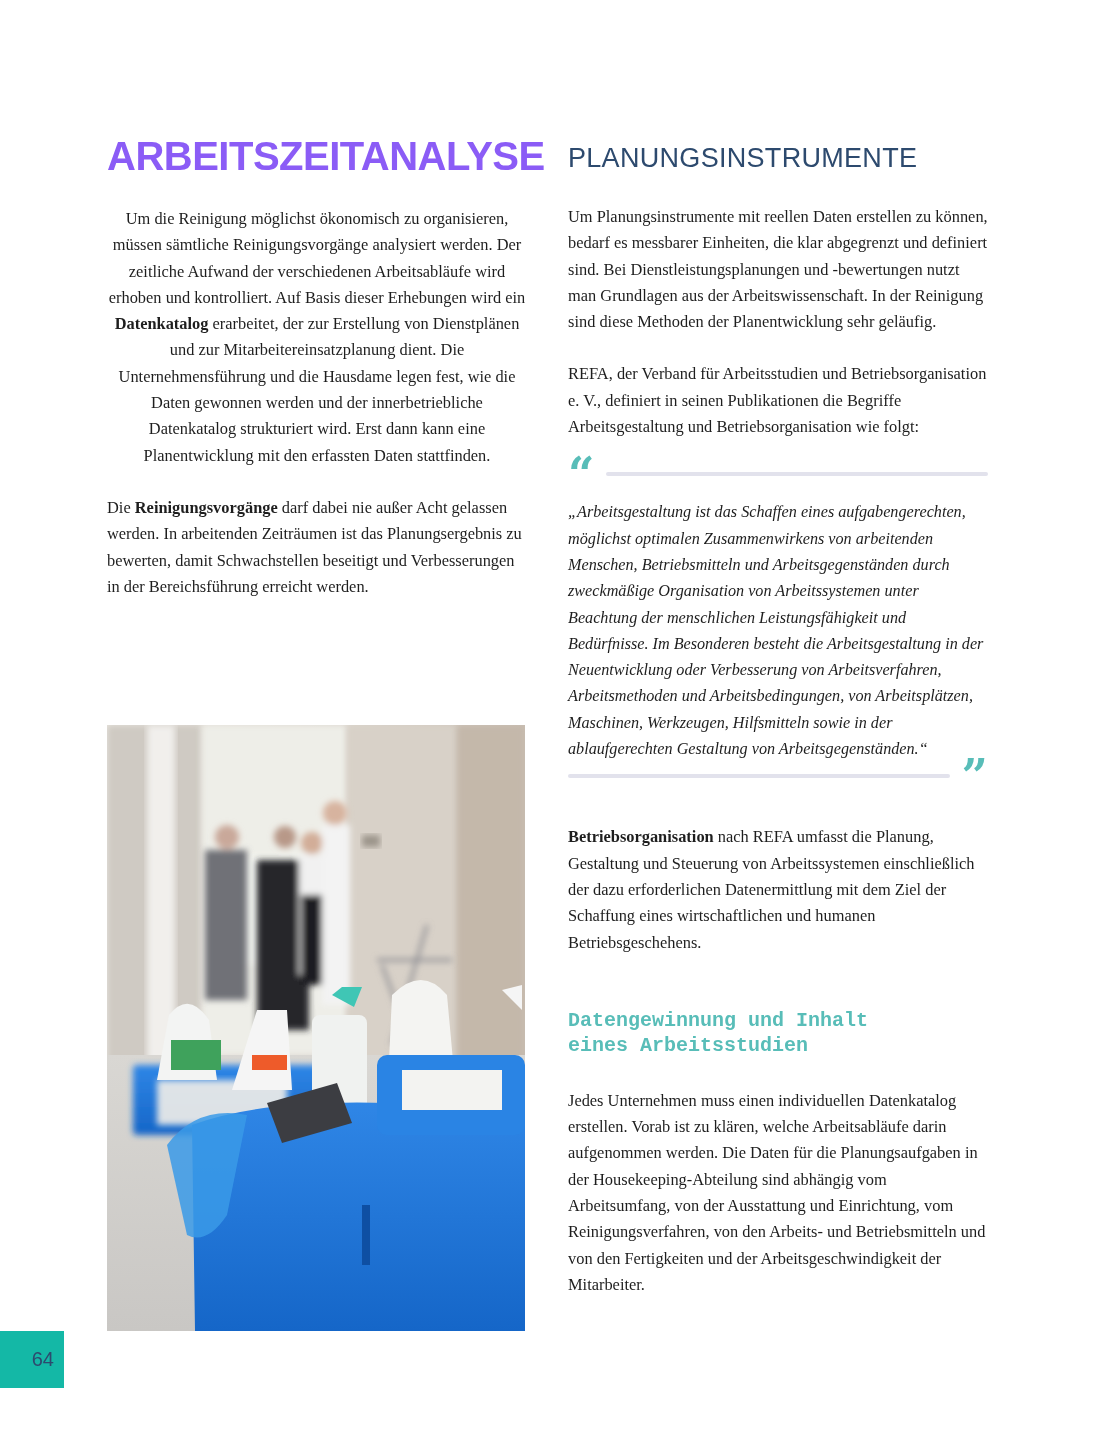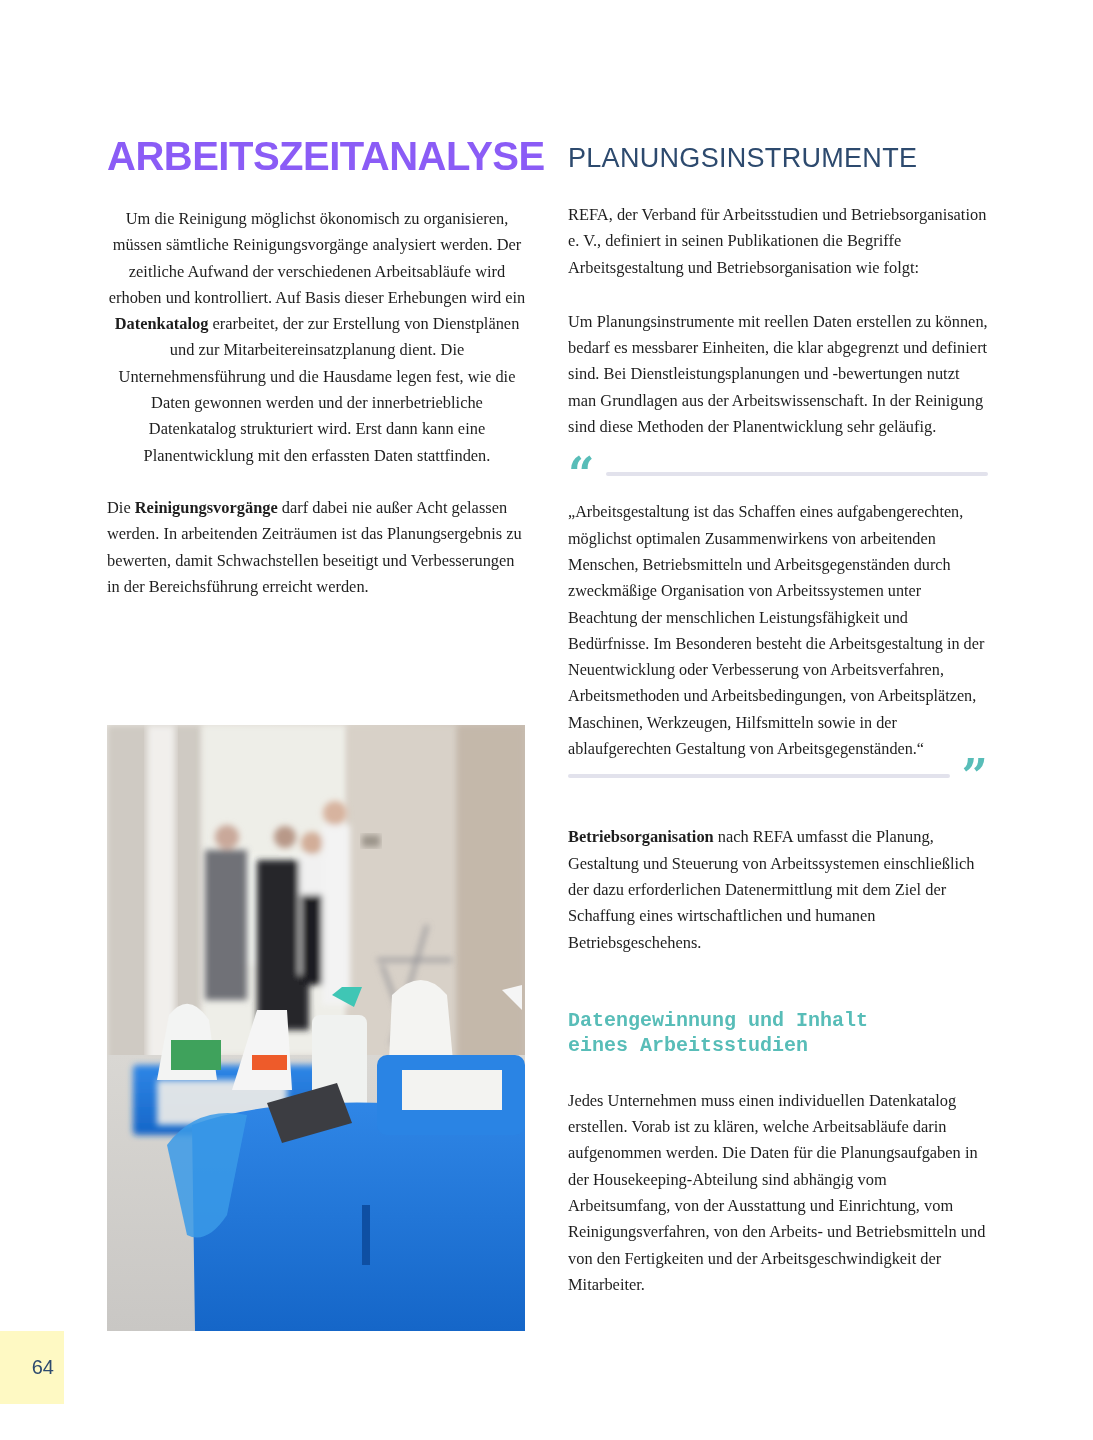--- a/index.html
+++ b/index.html
@@ -23,27 +23,27 @@
   .left-p2 { margin-top: 26px !important; }
 
   .photo { position: absolute; left: 107px; top: 725px; width: 418px; height: 606px;
            overflow: hidden; background: #d8d3cc; }
 
   .quote-block { position: relative; margin-top: 22px; }
   .quote-open { display: flex; align-items: center; height: 24px; }
   .quote-glyph { font-family: "DejaVu Serif", serif; font-weight: bold; color: #58bdb8;
                  font-size: 46px; line-height: 24px; height: 24px; overflow: visible; }
   .quote-line-top { flex: 1; height: 4px; background: #e2e2ec; margin-left: 12px; border-radius: 2px; }
-  .quote-text { font-family: "Liberation Serif", "DejaVu Serif", serif; 
+  .quote-text { font-family: "Liberation Serif", "DejaVu Serif", serif; font-style: italic;
                 font-size: 16.2px; line-height: 26.3px; margin: 13px 0 0 0; color: #1e1e1e; }
   .quote-close { display: flex; align-items: center; height: 24px; margin-top: 2px; }
   .quote-line-bottom { flex: 1; height: 4px; background: #e2e2ec; margin-right: 12px; border-radius: 2px; }
 
-  .page-num-box { position: absolute; left: 0; top: 1331px; width: 64px; height: 73px;
-                  background: #fef9c3; display: flex; align-items: center; justify-content: flex-end;
+  .page-num-box { position: absolute; left: 0; top: 1331px; width: 64px; height: 57px;
+                  background: #14b8a6; display: flex; align-items: center; justify-content: flex-end;
                   box-sizing: border-box; padding-right: 10px; }
   .page-num { font-family: "Liberation Sans", "DejaVu Sans", sans-serif; font-size: 20px; color: #2d4a6e; }
 </style>
 </head>
 <body>
 
 <div class="col-left">
   <h1 class="title">
     <span>ARBEITSZEITANALYSE</span><br>
   </h1>
@@ -124,23 +124,23 @@
     <rect x="295" y="345" width="100" height="40" fill="#f3f3f1"></rect>
     <path d="M60 420 q30 -40 80 -30 l-20 100 q-20 30 -40 20 z" fill="#3a9ae8" opacity="0.85"></path>
     <path d="M160 378 l70 -20 l15 40 l-70 20 z" fill="#3c3d42"></path>
     <rect x="255" y="480" width="8" height="60" fill="#0e4fa3"></rect>
   </svg>
 </div>
 
 <div class="col-right">
   <h2 class="section-title">PLANUNGSINSTRUMENTE</h2>
 
+  <p class="body" style="margin-top:28px; hyphens:auto;" lang="de">Um Planungsinstrumente mit reellen Daten erstellen zu können, bedarf es messbarer Einheiten, die klar abgegrenzt und definiert sind. Bei Dienstleistungsplanungen und -bewertungen nutzt man Grundlagen aus der Arbeitswissenschaft. In der Reinigung sind diese Methoden der Planentwicklung sehr geläufig.</p>
+
   <p class="body" style="margin-top:26px; hyphens:auto;" lang="de">REFA, der Verband für Arbeitsstudien und Betriebsorganisation e. V., definiert in seinen Publikationen die Begriffe Arbeitsgestaltung und Betriebsorganisation wie folgt:</p>
-
-  <p class="body" style="margin-top:28px; hyphens:auto;" lang="de">Um Planungsinstrumente mit reellen Daten erstellen zu können, bedarf es messbarer Einheiten, die klar abgegrenzt und definiert sind. Bei Dienstleistungsplanungen und -bewertungen nutzt man Grundlagen aus der Arbeitswissenschaft. In der Reinigung sind diese Methoden der Planentwicklung sehr geläufig.</p>
 
   <div class="quote-block">
     <div class="quote-open">
       <span class="quote-glyph">“</span>
       <span class="quote-line-top"></span>
     </div>
     <p class="quote-text" lang="de" style="hyphens:auto;">„Arbeitsgestaltung ist das Schaffen eines aufgabengerechten, möglichst optimalen Zusammenwirkens von arbeitenden Menschen, Betriebsmitteln und Arbeitsgegenständen durch zweckmäßige Organisation von Arbeitssystemen unter Beachtung der menschlichen Leistungsfähigkeit und Bedürfnisse. Im Besonderen besteht die Arbeitsgestaltung in der Neuentwicklung oder Verbesserung von Arbeitsverfahren, Arbeitsmethoden und Arbeitsbedingungen, von Arbeitsplätzen, Maschinen, Werkzeugen, Hilfsmitteln sowie in der ablaufgerechten Gestaltung von Arbeitsgegenständen.“</p>
     <div class="quote-close">
       <span class="quote-line-bottom"></span>
       <span class="quote-glyph">”</span>

